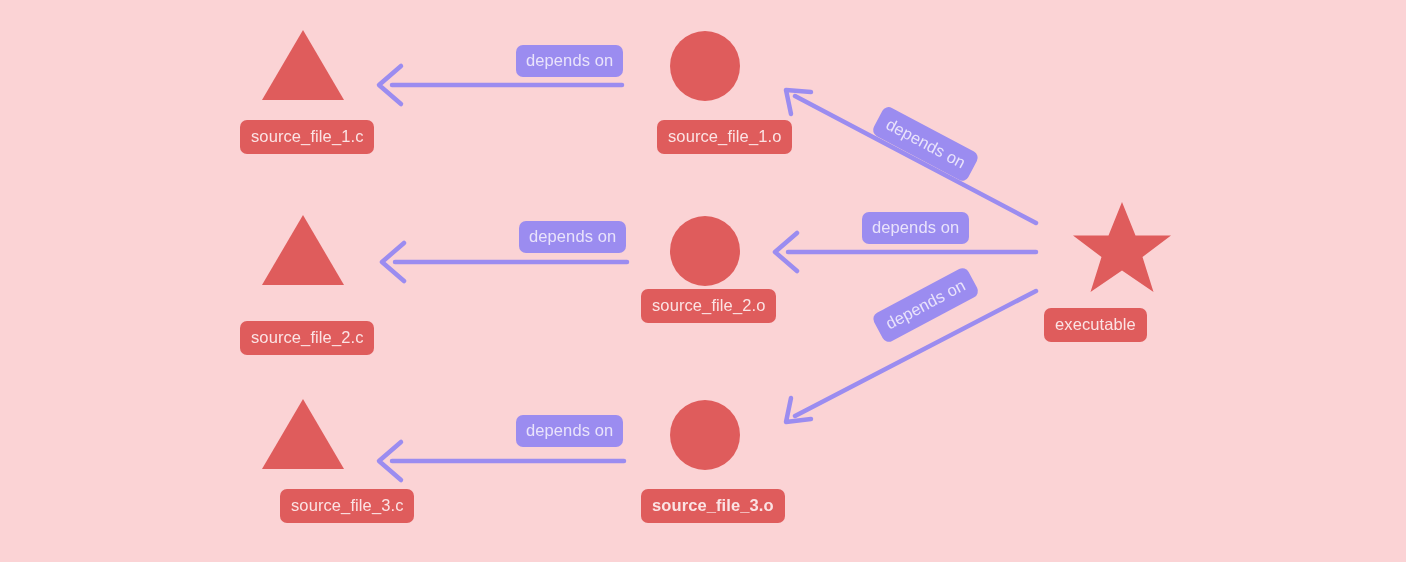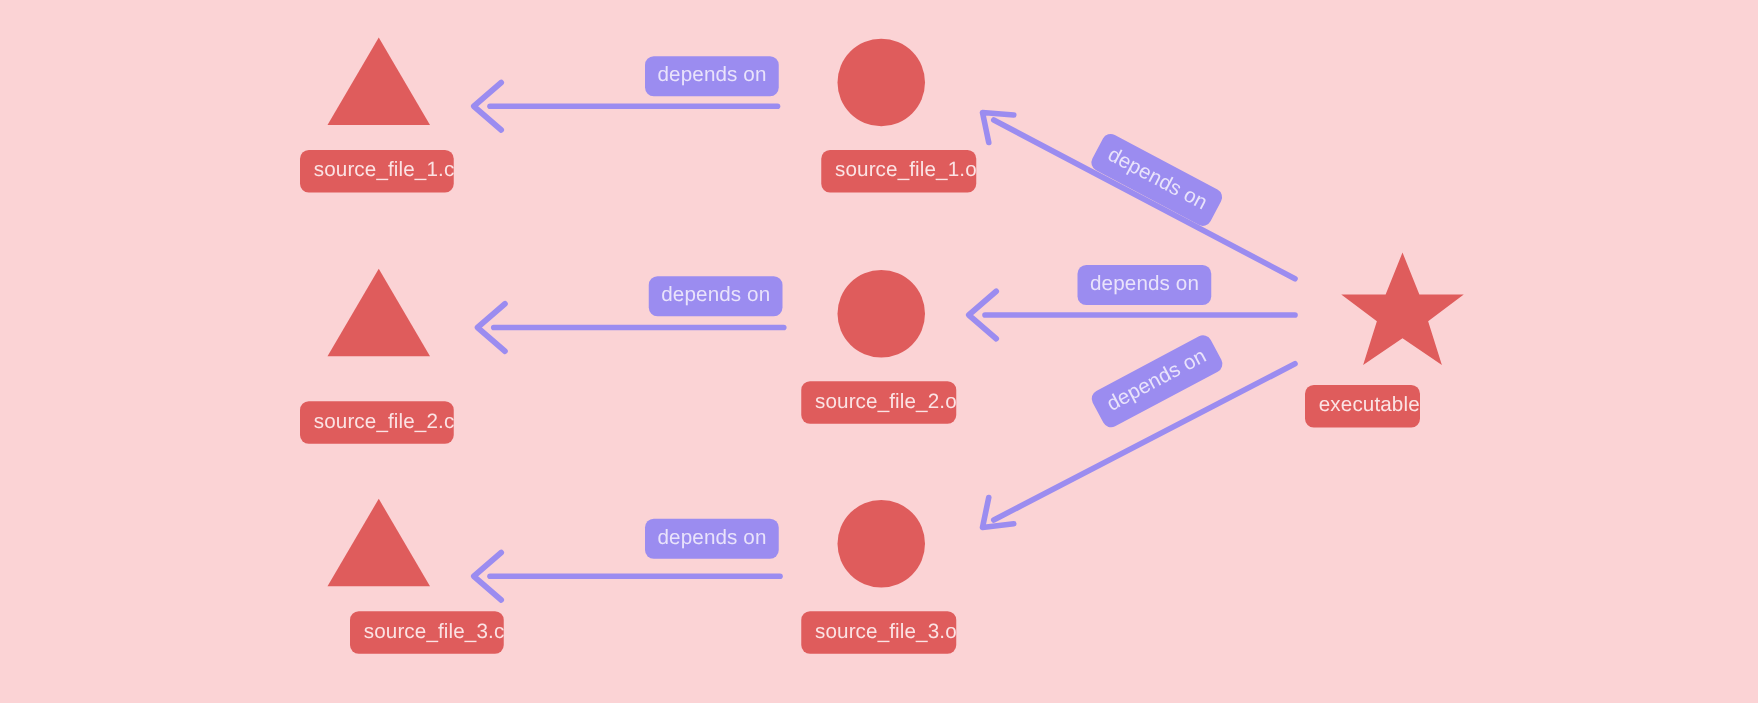--- a/index.html
+++ b/index.html
@@ -37,21 +37,21 @@
   }
   .shape svg { display: block; }
 
   .node-label {
     position: absolute;
     background: #df5c5c;
     color: #fbe3e4;
     border-radius: 7px;
     font-size: 16.5px;
     line-height: 1;
-    padding: 8px 0 9px 11px;
+    padding: 8px 11px 9px 11px;
     white-space: nowrap;
     letter-spacing: 0.1px;
   }
 
   
   .edge-label {
     position: absolute;
     background: #9b8cf0;
     color: #e9e3fb;
     border-radius: 7px;
@@ -128,39 +128,39 @@
     </div>
     <div class="node-label" style="left:0px; top:108px;">source_file_2.c</div>
   </div>
 
   <div class="node" style="left:641px; top:213px;">
     <div class="shape" style="left:28px; top:2px;">
       <svg width="72" height="72" viewBox="0 0 72 72" xmlns="http://www.w3.org/2000/svg">
         <circle cx="36" cy="36" r="35" fill="#df5c5c"></circle>
       </svg>
     </div>
-    <div class="node-label" style="left:0px; top:92px;text-align:right;">source_file_2.o</div>
+    <div class="node-label" style="left:0px; top:76px;text-align:right;">source_file_2.o</div>
   </div>
 
   <div class="node" style="left:240px; top:397px;">
     <div class="shape" style="left:20px; top:0px;">
       <svg width="86" height="74" viewBox="0 0 86 74" xmlns="http://www.w3.org/2000/svg">
         <polygon points="43,2 84,72 2,72" fill="#df5c5c"></polygon>
       </svg>
     </div>
     <div class="node-label" style="left:0px; top:92px;margin-left:40px;">source_file_3.c</div>
   </div>
 
   <div class="node" style="left:641px; top:397px;">
     <div class="shape" style="left:28px; top:2px;">
       <svg width="72" height="72" viewBox="0 0 72 72" xmlns="http://www.w3.org/2000/svg">
         <circle cx="36" cy="36" r="35" fill="#df5c5c"></circle>
       </svg>
     </div>
-    <div class="node-label" style="left:0px; top:92px;">source_file_3.o</div>
+    <div class="node-label" style="left:0px; top:92px;font-weight:bold;">source_file_3.o</div>
   </div>
 
   <div class="node" style="left:1044px; top:200px;">
     <div class="shape" style="left:28px; top:0px;">
       <svg width="100" height="96" viewBox="0 0 100 96" xmlns="http://www.w3.org/2000/svg">
         <polygon fill="#df5c5c" points="50,2 63.5,35.5 99,35.5 70.5,57 81.5,92 50,70.5 18.5,92 29.5,57 1,35.5 36.5,35.5"></polygon>
       </svg>
     </div>
     <div class="node-label" style="left:0px; top:108px;">executable</div>
   </div>

